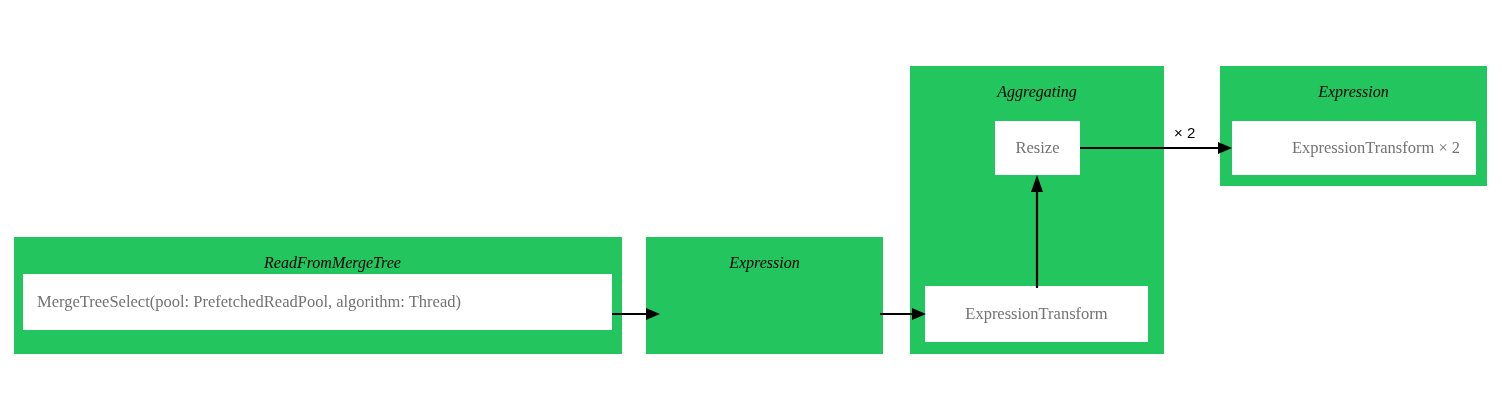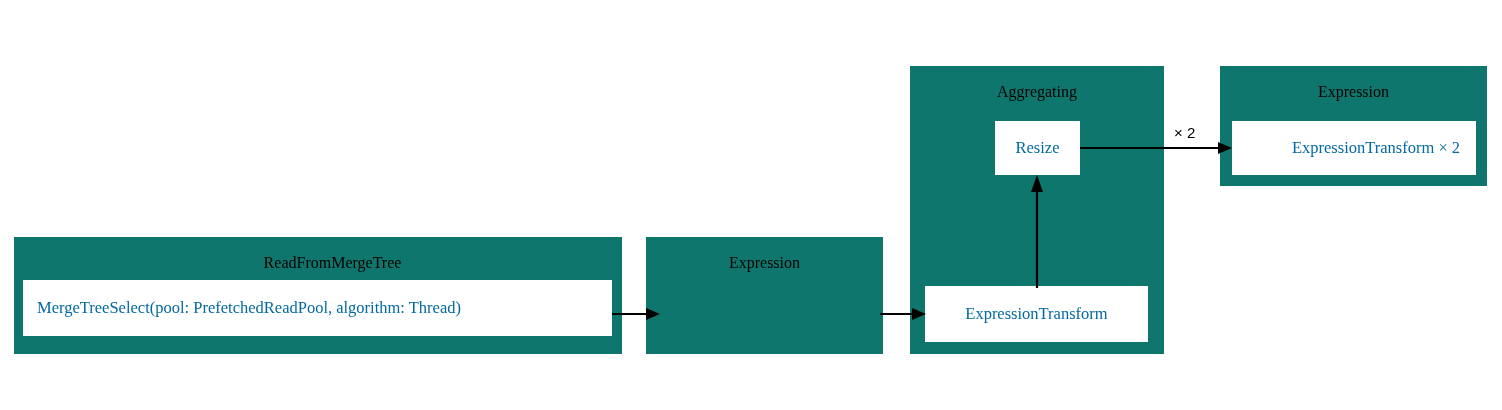--- a/index.html
+++ b/index.html
@@ -10,41 +10,42 @@
   #canvas {
     position: relative;
     width: 1502px;
     height: 410px;
     background: #ffffff;
     overflow: hidden;
     font-family: "Liberation Serif", "DejaVu Serif", serif;
   }
   .cluster {
     position: absolute;
-    background: #0f766e;
+    background: #22c55e;
     box-sizing: border-box;
+    font-style: italic;
   }
   .cluster-title {
     position: absolute;
     left: 0;
     right: 0;
     text-align: center;
     color: #000000;
     font-size: 16px;
     line-height: 1;
     font-family: "Liberation Serif", "DejaVu Serif", serif;
     white-space: nowrap;
   }
   .node {
     position: absolute;
     background: #ffffff;
     box-sizing: border-box;
     display: flex;
     align-items: center;
-    color: #0369a1;
+    color: #737373;
     font-size: 16.5px;
     font-family: "Liberation Serif", "DejaVu Serif", serif;
     white-space: nowrap;
   }
   .node.center { justify-content: center; }
   .node.padleft { padding-left: 14px; }
   .edge {
     position: absolute;
   }
   .edge svg {
@@ -61,21 +62,21 @@
   }
 </style>
 </head>
 <body>
 
 <div id="canvas">
 
   <div class="cluster" style="left:14px; top:237px; width:608px; height:117px;">
     <div class="cluster-title" style="top:18px;margin-left:29px;">ReadFromMergeTree</div>
   </div>
-  <div class="node padleft" style="left:23px; top:280px; width:589px; height:56px;">
+  <div class="node padleft" style="left:23px; top:274px; width:589px; height:56px;">
     <span>MergeTreeSelect(pool: PrefetchedReadPool, algorithm: Thread)</span>
   </div>
 
   <div class="cluster" style="left:646px; top:237px; width:237px; height:117px;">
     <div class="cluster-title" style="top:18px;">Expression</div>
   </div>
 
   <div class="cluster" style="left:910px; top:66px; width:254px; height:288px;">
     <div class="cluster-title" style="top:18px;">Aggregating</div>
   </div>

